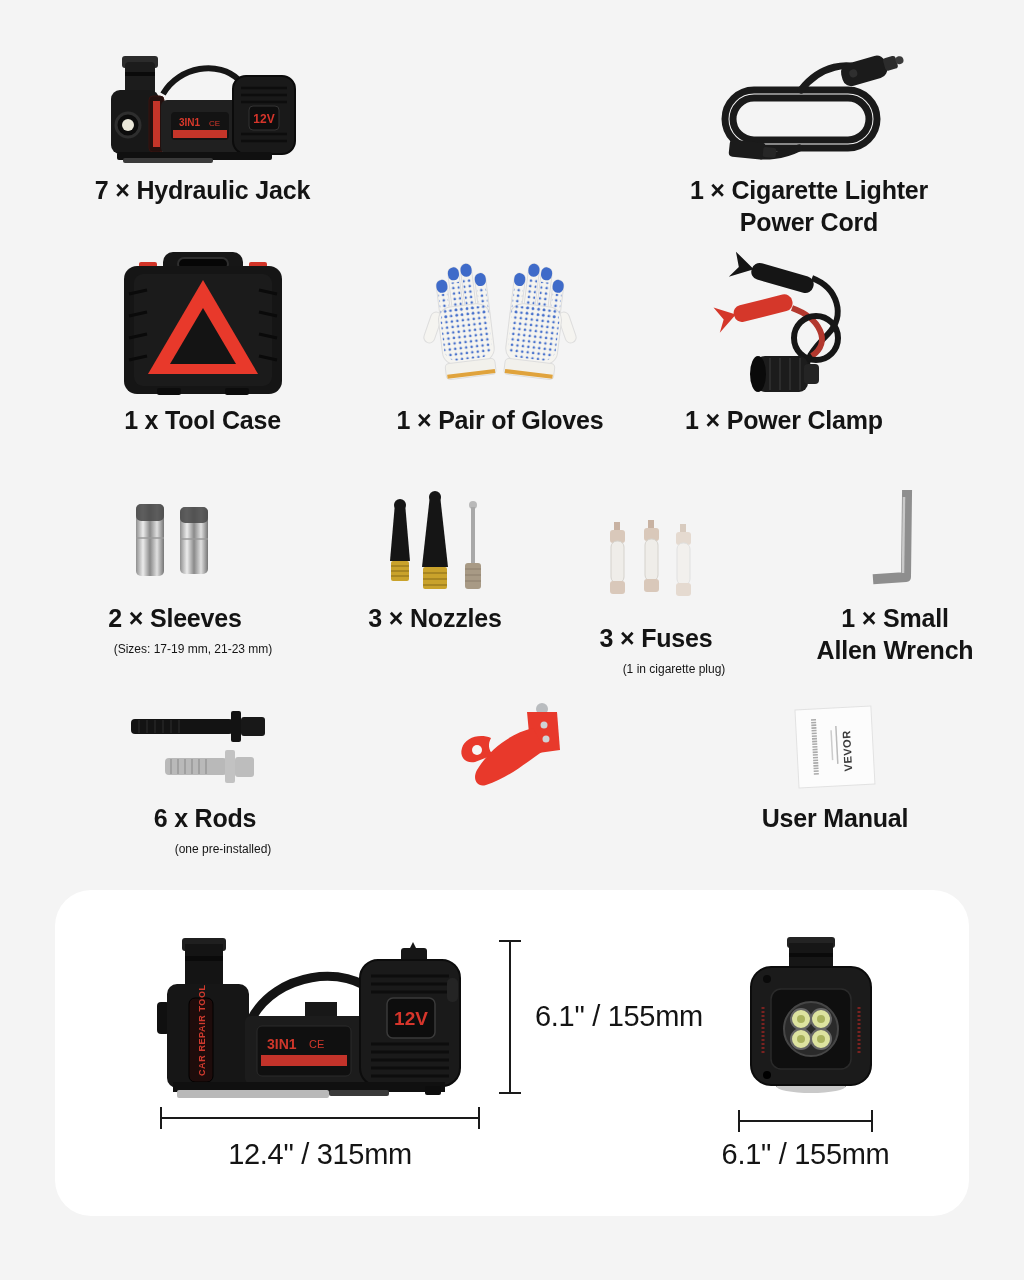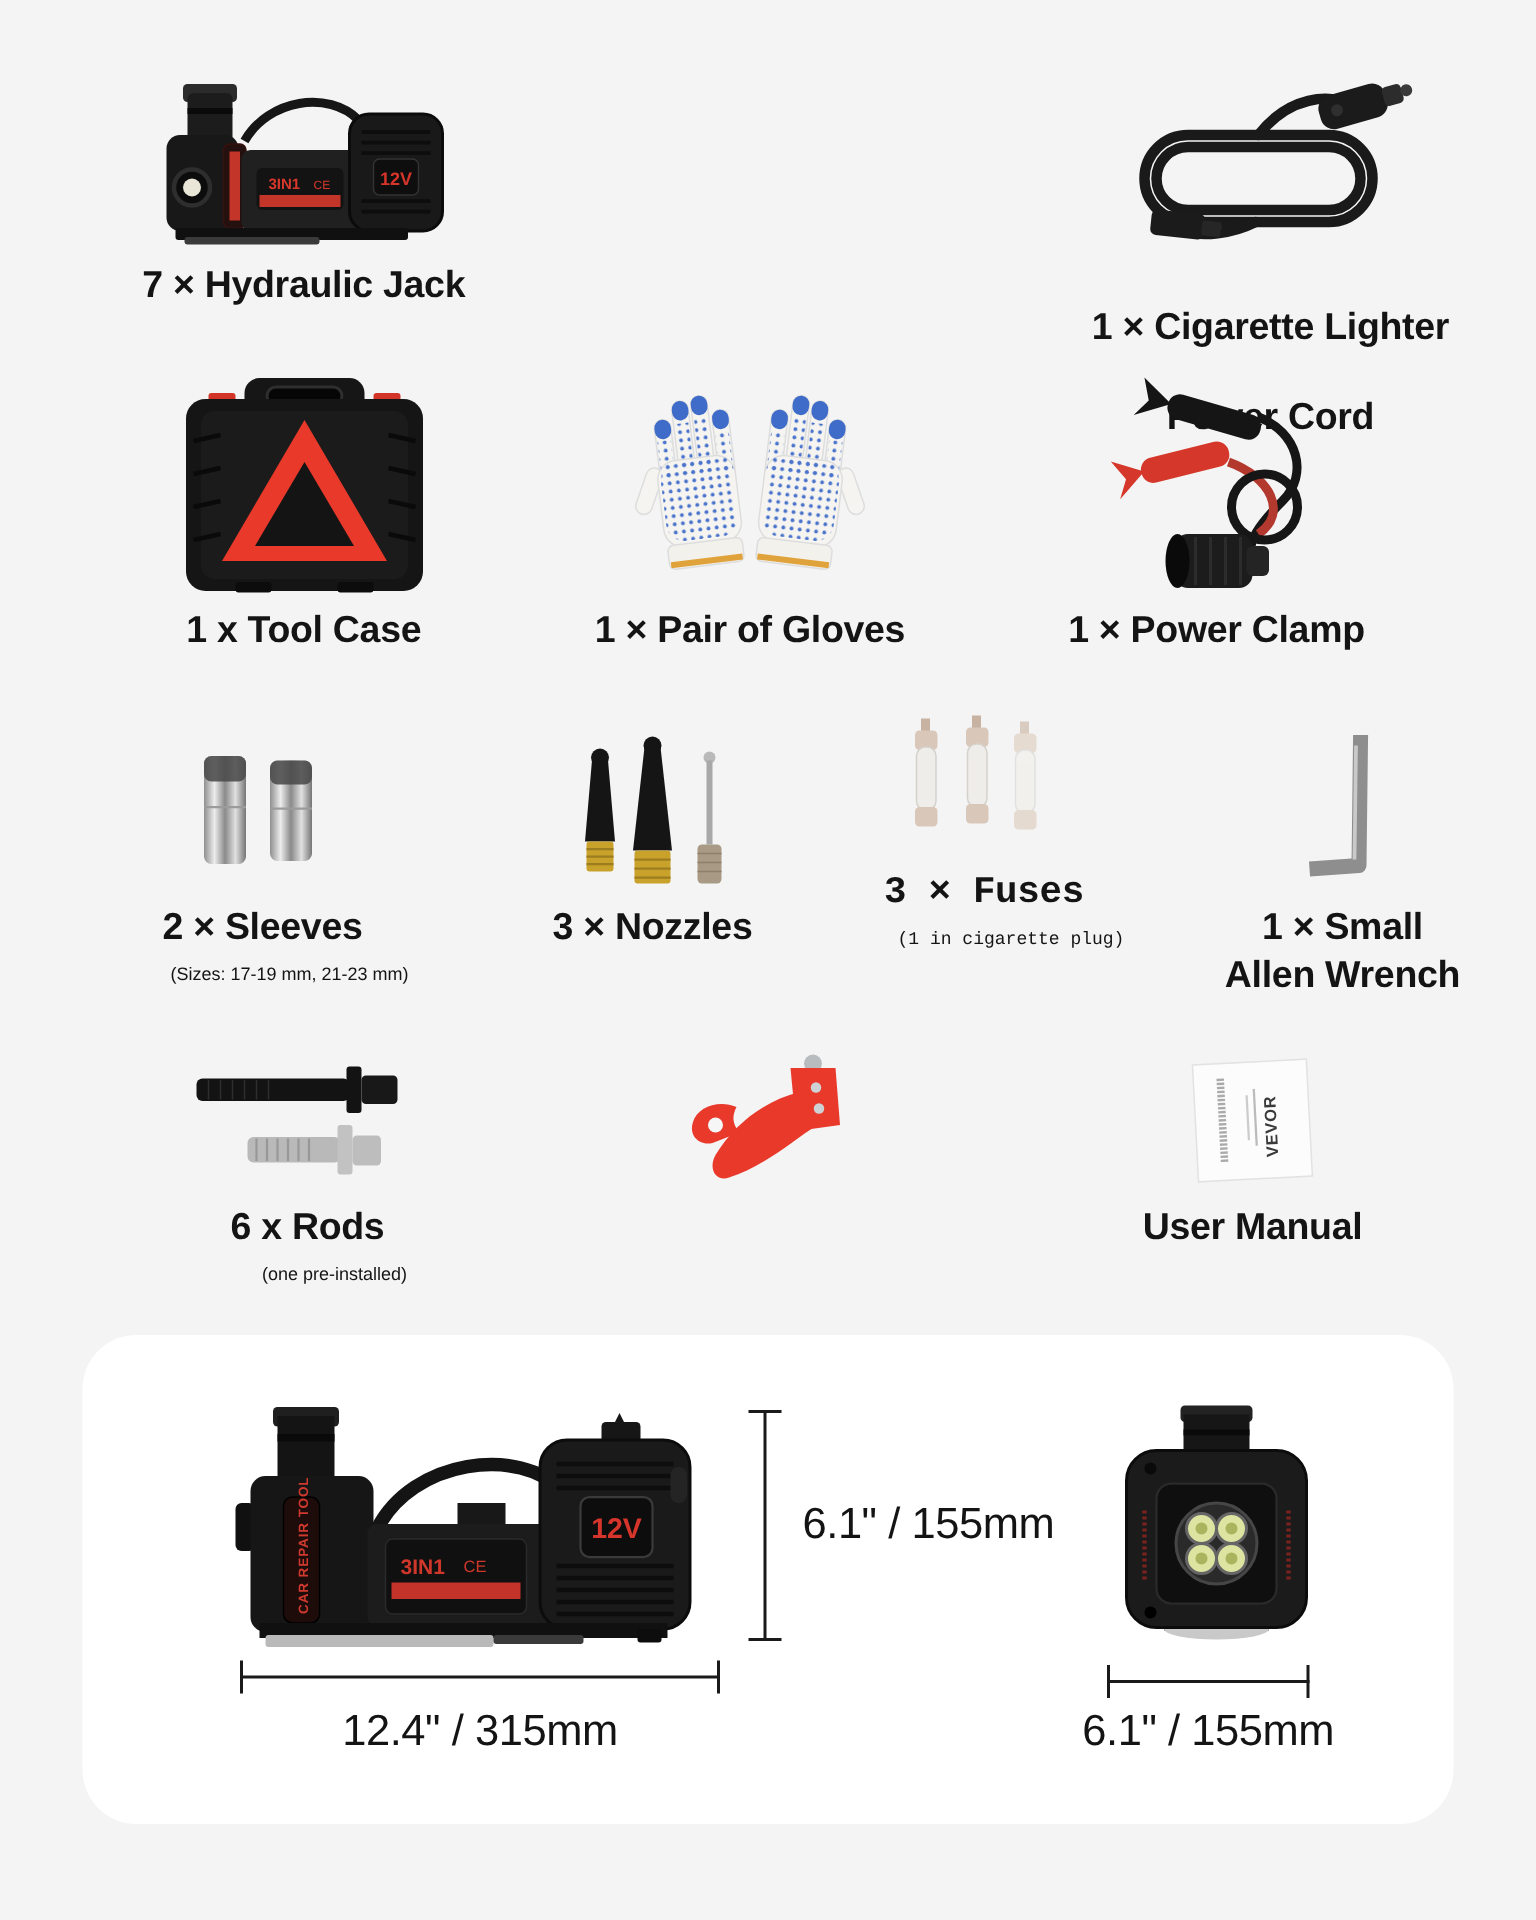--- a/index.html
+++ b/index.html
@@ -91,21 +91,21 @@
         <rect x="146" y="68" width="30" height="24" rx="4" fill="#0e0e0e" stroke="#333" stroke-width="1"></rect>
         <text x="161" y="85" text-anchor="middle" font-size="12" font-weight="bold" fill="#d6352b">12V</text>
         <rect x="14" y="114" width="155" height="8" rx="2" fill="#101010"></rect>
         <rect x="20" y="120" width="90" height="5" rx="2" fill="#3a3a3a"></rect>
       </svg>
     </div>
     <div class="label">7 × Hydraulic Jack</div>
   </div>
 
 
-  <div class="cell" style="left:701px;top:38px;width:292px;gap:28px;">
+  <div class="cell" style="left:663px;top:38px;width:292px;">
     <div class="imgbox" style="height:130px;">
       <svg width="212" height="126" viewBox="0 0 212 126">
         <g stroke="#1a1a1a" stroke-width="7" fill="none" stroke-linecap="round">
           <rect x="22" y="50" width="152" height="58" rx="29"></rect>
           <rect x="30" y="58" width="136" height="42" rx="21"></rect>
           <path d="M98,50 C118,24 146,22 160,30"></path>
           <path d="M96,108 C80,116 60,118 50,114"></path>
         </g>
         <g transform="rotate(-16 166 30)">
           <rect x="138" y="18" width="46" height="23" rx="9" fill="#1b1b1b"></rect>
@@ -177,21 +177,21 @@
           <rect x="70" y="38" width="9" height="28" fill="url(#dots)"></rect>
           <rect x="29" y="110" width="50" height="16" rx="4" fill="#f2f1ec" stroke="#ddd"></rect>
           <line x1="30" y1="123" x2="78" y2="123" stroke="#e0a33c" stroke-width="4"></line>
         </g>
         <use href="#glove" transform="translate(176,0) scale(-1,1)"></use>
       </svg>
     </div>
     <div class="label">1 × Pair of Gloves</div>
   </div>
 
-  <div class="cell" style="left:665px;top:250px;width:292px;">
+  <div class="cell" style="left:638px;top:250px;width:292px;">
     <div class="imgbox" style="height:148px;">
       <svg width="160" height="148" viewBox="0 0 160 148">
         <path d="M108,28 C134,38 142,66 124,84 C108,100 100,112 104,120" stroke="#161616" stroke-width="6" fill="none"></path>
         <path d="M88,58 C116,68 128,92 108,106" stroke="#b3382e" stroke-width="6" fill="none"></path>
         <circle cx="112" cy="88" r="22" stroke="#161616" stroke-width="6" fill="none"></circle>
         <g transform="rotate(16 80 30)">
           <rect x="46" y="20" width="64" height="17" rx="8" fill="#151515"></rect>
           <path d="M48,28 L26,16 L33,30 L26,42 Z" fill="#151515"></path>
         </g>
         <g transform="rotate(-14 58 62)">
@@ -263,21 +263,21 @@
         <g stroke="#8c7f6c" stroke-width="1">
             <line x1="100" y1="80" x2="116" y2="80"></line>
             <line x1="100" y1="86" x2="116" y2="86"></line>
             <line x1="100" y1="92" x2="116" y2="92"></line>
           </g>
       </svg>
     </div>
     <div class="label">3 × Nozzles</div>
   </div>
 
-  <div class="cell" style="left:545px;top:465px;width:222px;font-family:Liberation Mono, monospace;">
+  <div class="cell" style="left:545px;top:508px;width:222px;">
     <div class="imgbox" style="height:108px;">
       <svg width="120" height="100" viewBox="0 0 120 100">
         <g>
           <rect x="18" y="10" width="6" height="10" fill="#c8b2a2"></rect>
           <rect x="14" y="18" width="15" height="13" rx="3" fill="#d9c8ba"></rect>
           <rect x="15" y="29" width="13" height="42" rx="6" fill="#efede9" stroke="#d5d2cc"></rect>
           <rect x="14" y="69" width="15" height="13" rx="3" fill="#d9c8ba"></rect>
         </g>
         <g>
           <rect x="52" y="8" width="6" height="10" fill="#c8b2a2"></rect>

